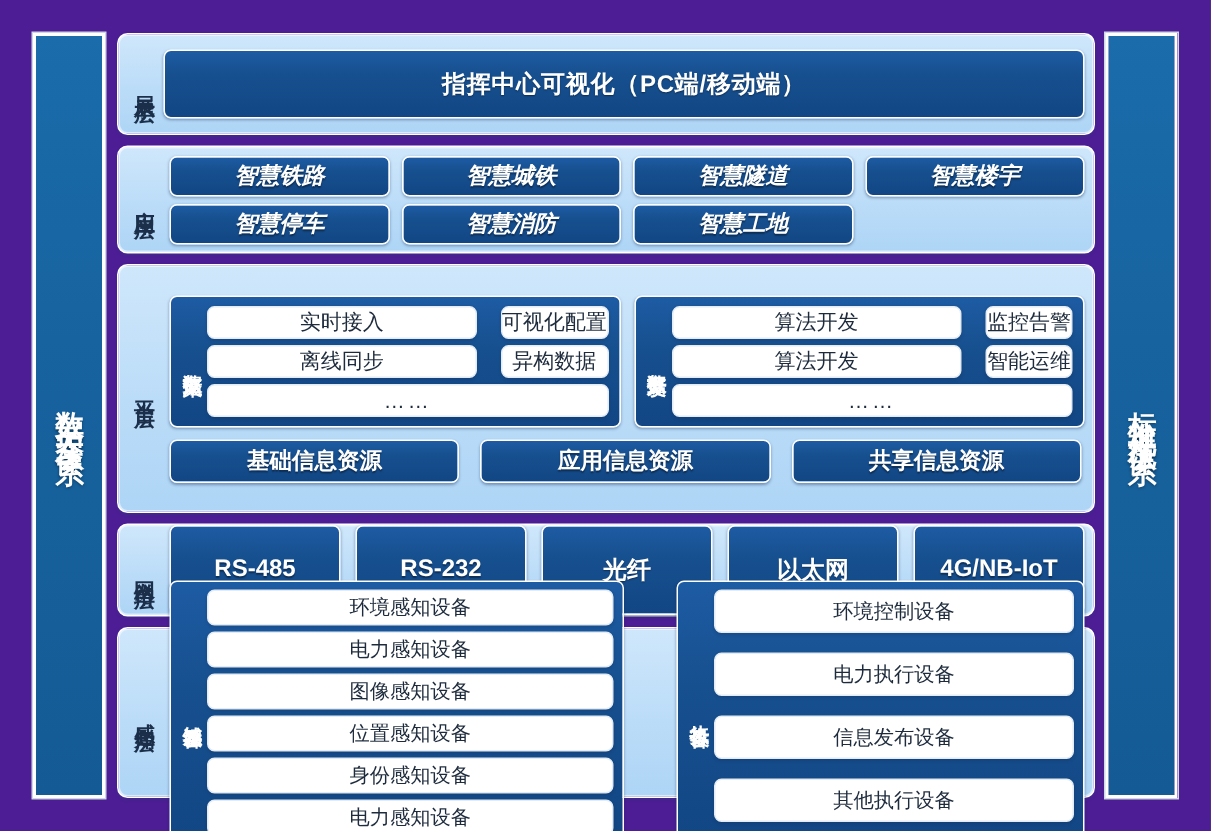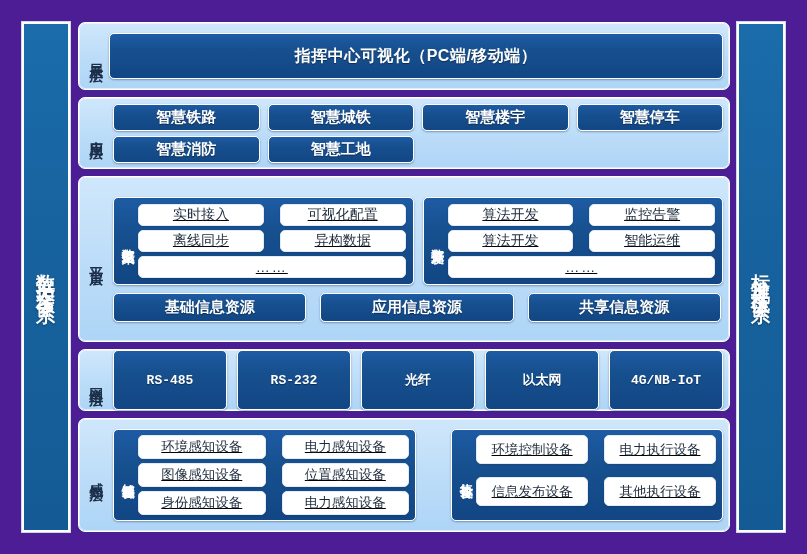--- a/index.html
+++ b/index.html
@@ -81,21 +81,21 @@
     box-shadow:0 1px 2px rgba(20,45,85,.25);
     font-size:14px;
   }
 
   
   #layer-presentation{top:22px;height:68px;}
   #banner-presentation{height:46px;font-size:16px;letter-spacing:.5px;}
 
   
   #layer-application{top:97px;height:72px;}
-  .app-grid{display:grid;grid-template-columns:repeat(4,1fr);gap:5px 8px;padding-left:4px;}
+  .app-grid{display:grid;grid-template-columns:repeat(4,1fr);gap:5px 8px;padding-left:4px;font-style:italic;}
   .app-grid .chip{height:27px;font-size:15px;}
 
   
   #layer-platform{top:176px;height:166px;}
   .platform-top{display:flex;gap:9px;padding-left:4px;}
   .group{
     flex:1 1 0;
     background:linear-gradient(180deg,#1d5ba3 0%,#17508f 40%,#124684 100%);
     border:1px solid #ffffff;
     border-radius:5px;
@@ -103,31 +103,31 @@
     display:flex;align-items:stretch;
     padding:6px 7px 6px 4px;
     box-sizing:border-box;
   }
   .group-label{
     flex:0 0 20px;
     display:flex;align-items:center;justify-content:center;
     color:#ffffff;font-size:13px;font-weight:bold;line-height:1.05;
   }
   .group-label span{writing-mode:vertical-rl;text-orientation:upright;letter-spacing:1px;}
-  .group-items{flex:1 1 auto;display:grid;grid-template-columns:1fr 1fr;gap:4px 16px;text-decoration:underline;}
+  .group-items{flex:1 1 auto;display:grid;grid-template-columns:1fr;gap:4px 16px;}
   .group-items .chip.light{height:22px;}
   .group-items .chip.span2{grid-column:1 / span 2;}
   .ell{letter-spacing:2px;color:#32415a;font-size:13px;}
   .platform-bottom{display:flex;gap:14px;padding:8px 2px 0 4px;}
   .platform-bottom .chip{flex:1 1 0;height:29px;font-size:15px;}
 
   
   #layer-network{top:349px;height:62px;}
   .net-row{display:flex;gap:10px;padding-left:4px;}
-  .net-row .chip{flex:1 1 0;height:60px;font-size:13px;font-family:Liberation Mono, monospace;}
+  .net-row .chip{flex:1 1 0;height:60px;font-size:16px;}
 
   
   #layer-perception{top:418px;height:114px;}
   .perc-row{display:flex;gap:9px;padding-left:4px;}
   .perc-row .group{padding:5px 6px 5px 4px;}
   .perc-row .group-items .chip.light{height:24px;font-size:13.5px;}
   #group-sensing{flex:1.12 1 0;}
   #group-actuating{flex:1 1 0;margin-left:26px;}
   #group-actuating .group-items .chip.light{height:29px;}
 </style>
@@ -154,20 +154,21 @@
   </div>
 
   <div class="layer" id="layer-application">
     <div class="layer-label">
       <span>应用层</span>
     </div>
     <div class="layer-body">
       <div class="app-grid">
         <div class="chip">智慧铁路</div>
         <div class="chip">智慧城铁</div>
+        <div class="chip">智慧隧道</div>
         <div class="chip">智慧楼宇</div>
         <div class="chip">智慧停车</div>
         <div class="chip">智慧消防</div>
         <div class="chip">智慧工地</div>
       </div>
     </div>
   </div>
 
   <div class="layer" id="layer-platform">
     <div class="layer-label">

